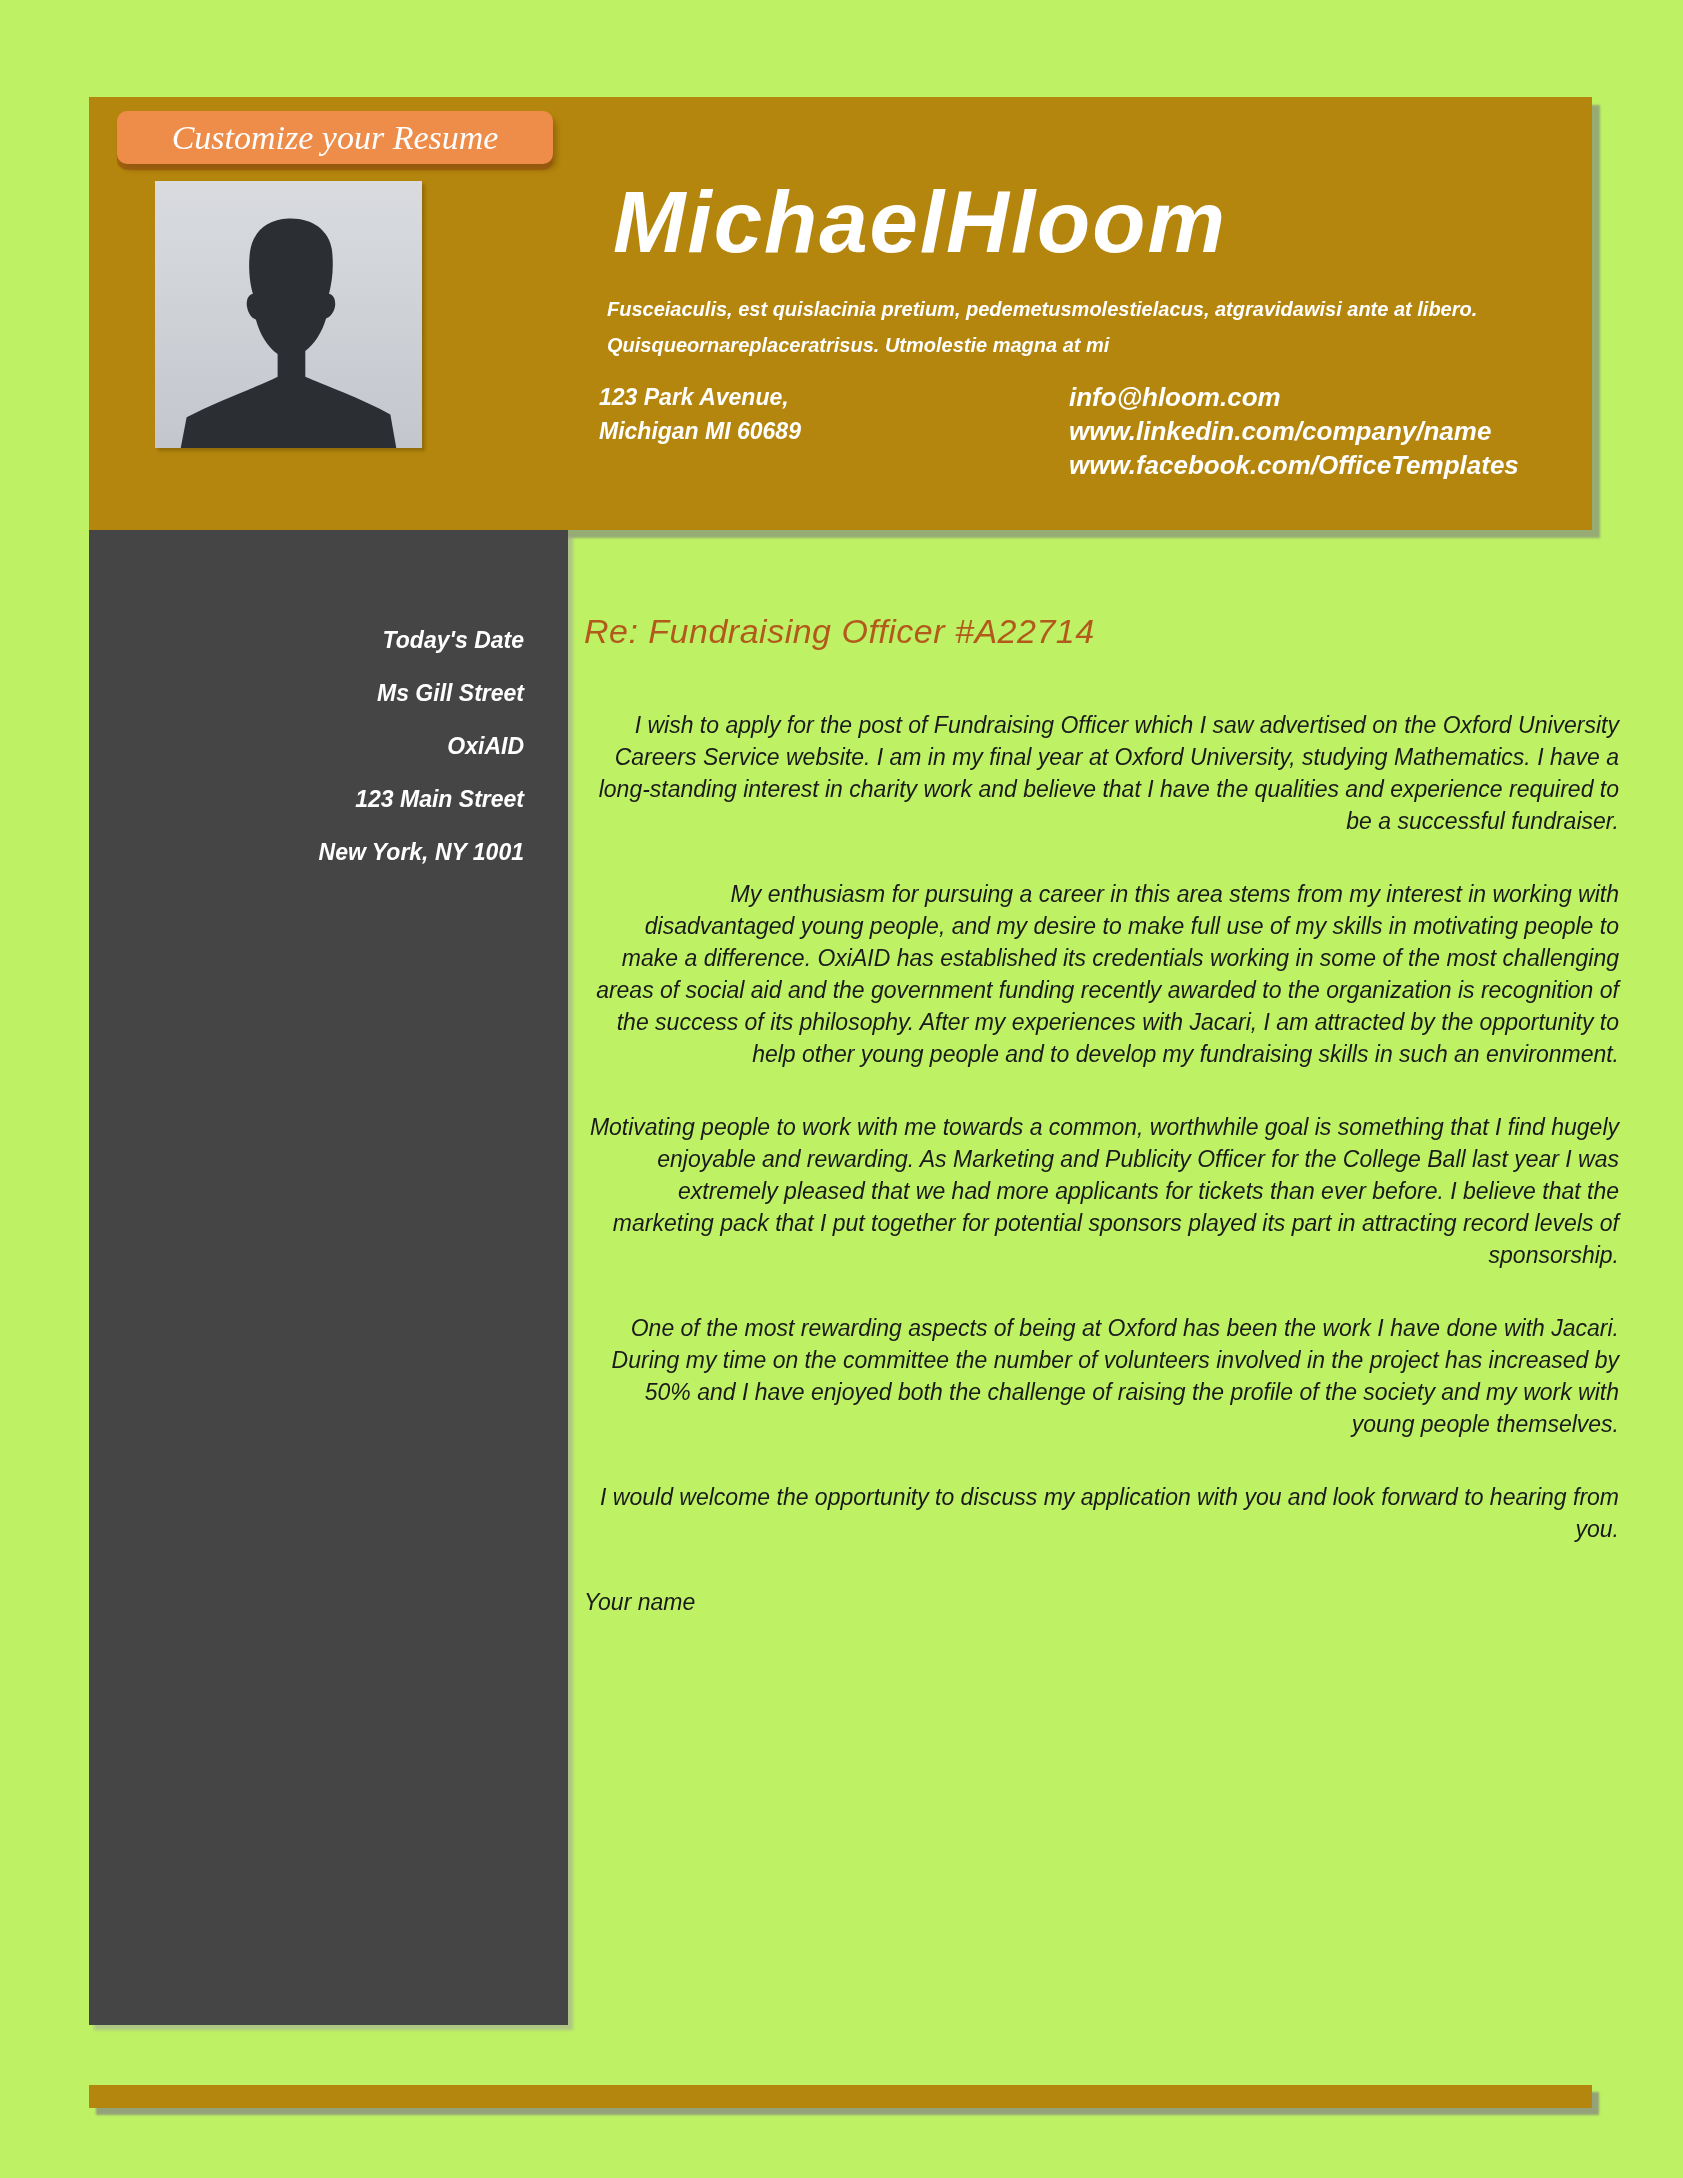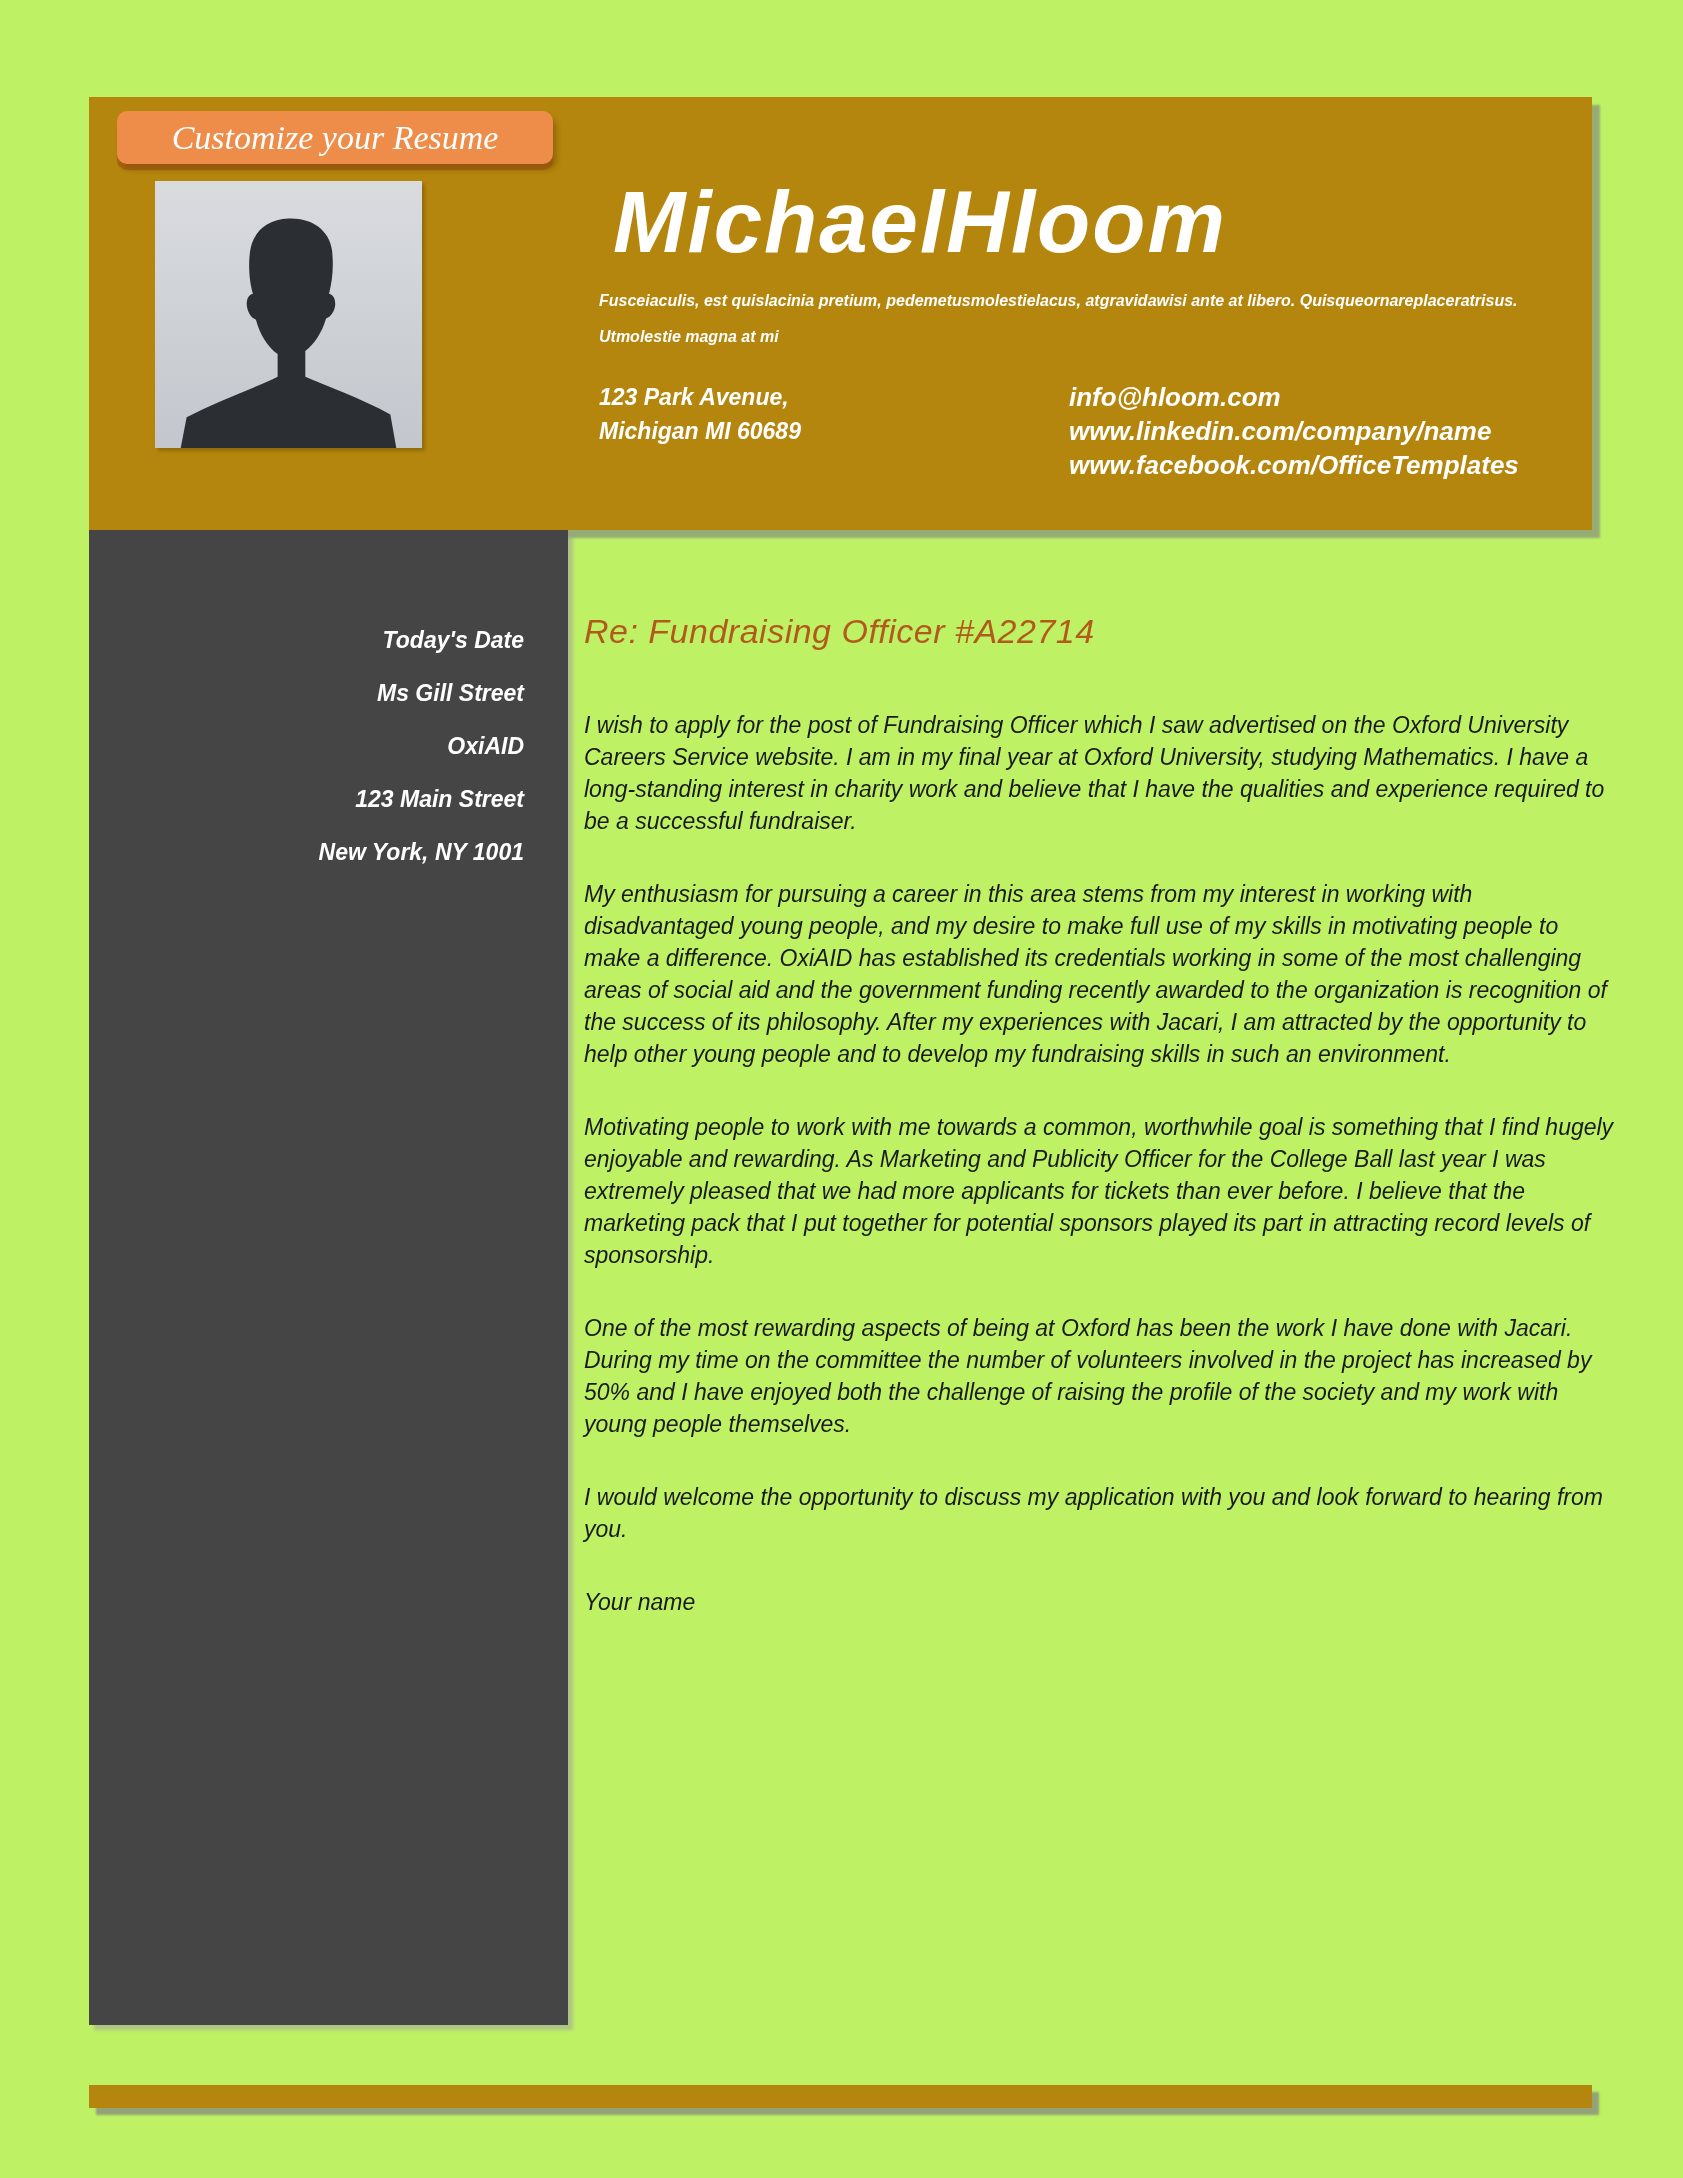--- a/index.html
+++ b/index.html
@@ -52,23 +52,23 @@
     position:absolute;left:508px;top:61px;
     margin:16px;
     color:#ffffff;
     font-size:87px;font-weight:bold;
     letter-spacing:2px;
     line-height:1.1;
     white-space:nowrap;
   }
   .tagline{
     position:absolute;left:510px;top:186px;
-    width:985px;margin:0;
-    color:#ffffff;
-    font-size:16px;font-weight:bold;
+    width:985px;margin:8px;
+    color:#ffffff;
+    font-size:20px;font-weight:bold;
     line-height:36px;
   }
   .contact-addr{
     position:absolute;left:510px;top:283px;
     color:#ffffff;font-size:23px;font-weight:bold;line-height:34px;
   }
   .contact-links{
     position:absolute;left:980px;top:283px;
     color:#ffffff;font-size:26px;font-weight:bold;line-height:34px;
   }
@@ -100,20 +100,21 @@
   .subject{
     margin:82px 0 58px 0;
     font-size:34px;font-weight:normal;
     color:var(--heading-rust);
     letter-spacing:0.5px;
   }
   .content p{
     margin:0 0 41px 0;
     font-size:23px;
     line-height:32px;
+    text-align:right;
   }
   .closing-block{
     margin-top:37px;
   }
   .closing-block div{
     font-size:23px;line-height:32px;
   }
   
   .bottom-bar{
     position:absolute;left:89px;top:2085px;

